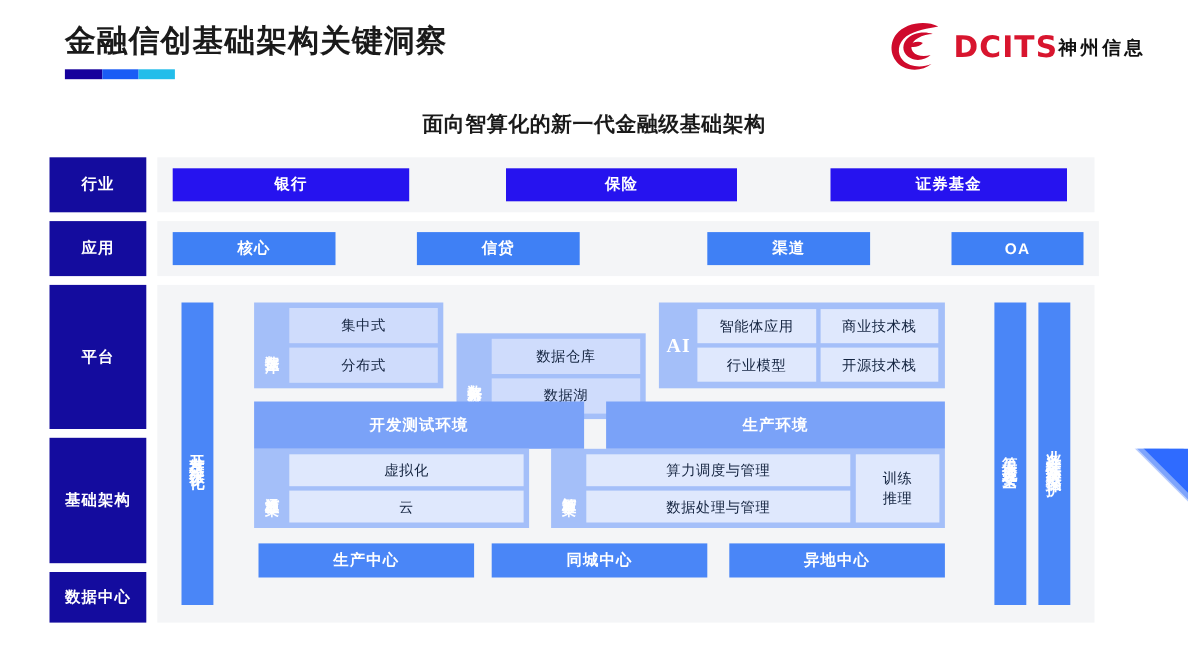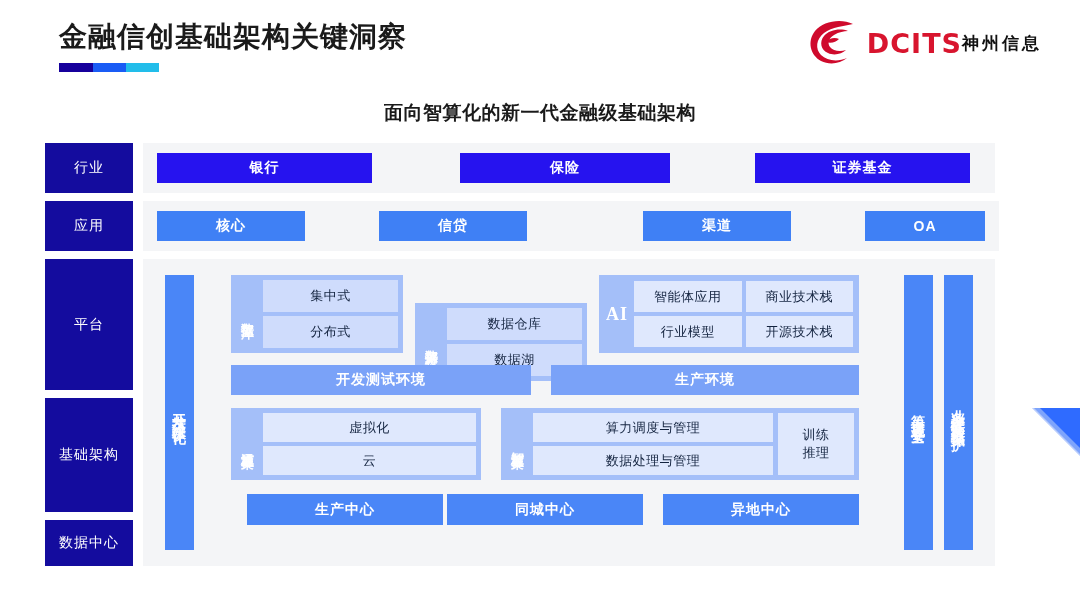--- a/index.html
+++ b/index.html
@@ -44,21 +44,21 @@
   .subtitle { position: absolute; left: 0; top: 100px; width: 1080px; text-align: center;
               font-size: 19px; font-weight: bold; color: #1a1a1a; letter-spacing: .5px; }
 
   
   .diagram { position: absolute; left: 45px; top: 143px; width: 950px; height: 423px; }
 
   .row { position: absolute; left: 0; width: 950px; display: flex; }
   .side-label {
     width: 88px; flex: none; background: #140c9e; color: #fff;
     display: flex; align-items: center; justify-content: center;
-    font-size: 14px; font-weight: normal; letter-spacing: 1px;
+    font-size: 14px; font-weight: bold; letter-spacing: 1px;
   }
   .panel { flex: 1; margin-left: 10px; background: #f4f5f7; }
 
   
   .row-industry { top: 0; height: 50px; }
   .row-industry .panel { display: flex; align-items: center; padding: 0 14px; gap: 0; }
   .ind-box {
     height: 30px; background: #2613ef; color: #fff; font-size: 14px; font-weight: bold;
     display: flex; align-items: center; justify-content: center; letter-spacing: 1px;
   }
@@ -119,39 +119,39 @@
   }
   .cell.light { background: #dfe8fd; }
 
   .g-db       { left: 0;   top: 0;   width: 172px; height: 78px; }
   .g-da       { left: 184px; top: 0; width: 172px; height: 78px; margin-top: 28px; }
   .g-ai       { left: 368px; top: 0; width: 260px; height: 78px; padding: 6px; }
   .g-ai .group-cap { width: 24px; font-size: 18px; writing-mode: horizontal-tb;
                      text-orientation: mixed; font-family: Liberation Serif, serif; }
 
   .env {
-    position: absolute; height: 30px; background: #7aa2f8; color: #fff;
+    position: absolute; height: 43px; background: #7aa2f8; color: #fff;
     font-size: 14px; font-weight: bold; letter-spacing: 1px;
     display: flex; align-items: center; justify-content: center;
   }
   .env-dev  { left: 0;   top: 90px; width: 300px; }
   .env-prod { left: 320px; top: 90px; width: 308px; }
 
   .g-general { left: 0;   top: 133px; width: 250px; height: 72px; }
   .g-smart   { left: 270px; top: 133px; width: 358px; height: 72px; }
   .g-smart .group-items { flex-direction: row; gap: 5px; }
   .g-smart .stack { flex: 1; display: flex; flex-direction: column; gap: 4px; }
   .g-smart .tall  { width: 76px; flex: none; }
 
   .dc {
     position: absolute; top: 219px; height: 31px; background: #4a86f7; color: #fff;
     font-size: 14px; font-weight: bold; letter-spacing: 1px;
     display: flex; align-items: center; justify-content: center;
   }
-  .dc-0 { left: 16px;   width: 196px; }
+  .dc-0 { left: 4px;   width: 196px; }
   .dc-1 { left: 216px; width: 196px; }
   .dc-2 { left: 432px; width: 196px; }
 </style>
 </head>
 <body>
 
 <div class="corner-deco">
   <div class="stripe s5"></div>
   <div class="stripe s4"></div>
   <div class="stripe s3"></div>

